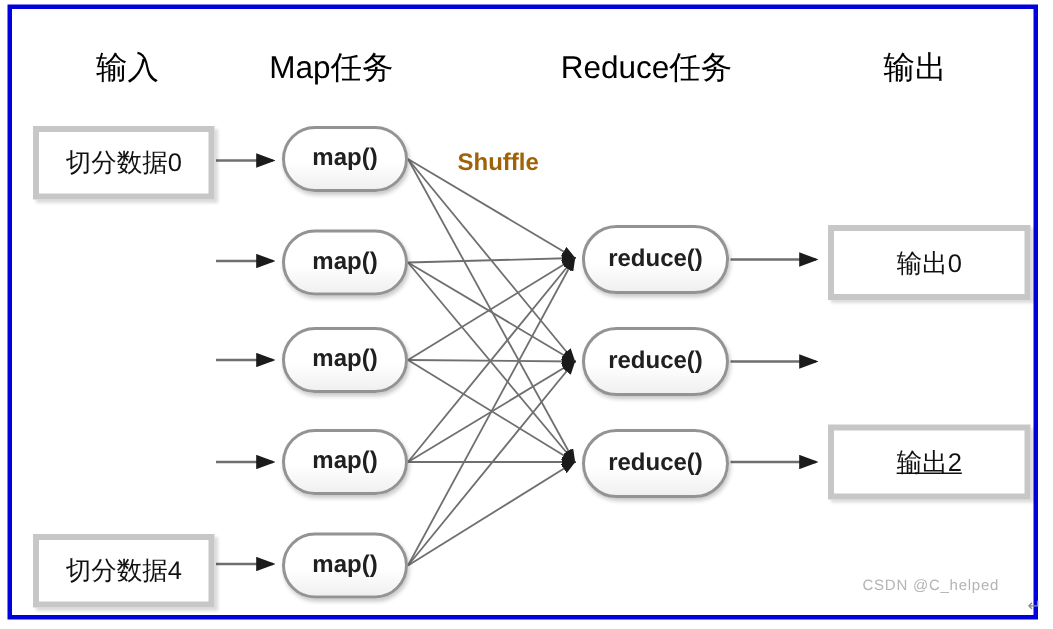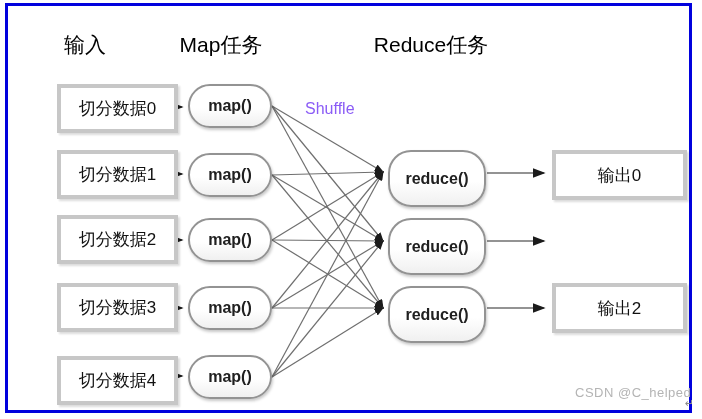--- a/index.html
+++ b/index.html
@@ -29,61 +29,62 @@
   .hdr.c3{left:356px;top:31px;width:150px;}
   .hdr.c4{left:560px;top:31px;width:100px;}
   .wires{position:absolute;left:0;top:0;width:702px;height:419px;z-index:2;}
   .box{
     position:absolute;box-sizing:border-box;z-index:3;
     border:4px solid var(--box-border);background:#ffffff;
     box-shadow:2px 2px 2px rgba(0,0,0,0.14);
     display:flex;align-items:center;justify-content:center;
     font-size:17px;color:var(--text);white-space:nowrap;
   }
-  .in-box{left:22px;width:121px;height:49px;margin-left:35px;}
+  .in-box{left:22px;width:121px;height:49px;}
   .in-box.r0{top:84px;}  .in-box.r1{top:150px;} .in-box.r2{top:215px;}
   .in-box.r3{top:283px;} .in-box.r4{top:356px;}
   .out-box{left:552px;width:135px;height:50px;}
-  .out-box.r0{top:150px;} .out-box.r1{top:216px;} .out-box.r2{top:283px;}
+  .out-box.r0{top:150px;} .out-box.r1{top:216px;} .out-box.r2{top:283px;text-decoration:underline;}
   .pill{
     position:absolute;box-sizing:border-box;z-index:3;
     border:2px solid var(--pill-border);border-radius:23px;
     background:linear-gradient(#ffffff 55%,#f0f0f0);
     box-shadow:1px 2px 3px rgba(0,0,0,0.22);
     display:flex;align-items:center;justify-content:center;
     font-size:16px;font-weight:700;color:#202020;white-space:nowrap;
   }
   .map-pill{left:188px;width:84px;height:44px;}
   .map-pill.r0{top:84px;}  .map-pill.r1{top:153px;} .map-pill.r2{top:218px;}
   .map-pill.r3{top:286px;} .map-pill.r4{top:355px;}
-  .red-pill{left:388px;width:98px;height:57px;}
+  .red-pill{left:388px;width:98px;height:46px;}
   .red-pill.r0{top:150px;} .red-pill.r1{top:218px;} .red-pill.r2{top:286px;}
   .shuffle-label{
     position:absolute;left:305px;top:100px;z-index:4;
-    font-size:16px;font-weight:400;color:#8b5cf6;
+    font-size:16px;font-weight:700;color:#a16207;
   }
   .watermark{
     position:absolute;left:575px;top:385px;z-index:4;
-    font-size:13px;color:var(--watermark);letter-spacing:0.5px;white-space:nowrap;
+    font-size:10px;color:var(--watermark);letter-spacing:0.5px;white-space:nowrap;
   }
   .return-mark{
     position:absolute;left:685px;top:397px;z-index:4;
     font-size:11px;color:#8a8a8a;
   }
 </style>
 </head>
 <body>
 
 <div class="canvas">
 
   <div class="frame"></div>
 
   <div class="hdr c1">输入</div>
   <div class="hdr c3">Reduce任务</div>
   <div class="hdr c2">Map任务</div>
+  <div class="hdr c4">输出</div>
 
   <svg class="wires" viewBox="0 0 702 419">
     <defs>
       <marker id="arw" viewBox="0 0 8 6" markerWidth="8" markerHeight="6" refX="7" refY="3" orient="auto">
         <path d="M0,0 L8,3 L0,6 Z" fill="#1b1b1b"></path>
       </marker>
     </defs>
     <g stroke="#6f6f6f" stroke-width="1.6">
       <line x1="144" y1="107" x2="182" y2="107" marker-end="url(#arw)"></line>
       <line x1="144" y1="174" x2="182" y2="174" marker-end="url(#arw)"></line>
@@ -109,23 +110,20 @@
       <line x1="272" y1="377" x2="383" y2="308" marker-end="url(#arw)"></line>
     </g>
     <g stroke="#6f6f6f" stroke-width="1.6">
       <line x1="487" y1="173" x2="544" y2="173" marker-end="url(#arw)"></line>
       <line x1="487" y1="241" x2="544" y2="241" marker-end="url(#arw)"></line>
       <line x1="487" y1="308" x2="544" y2="308" marker-end="url(#arw)"></line>
     </g>
   </svg>
 
   <div class="box in-box r0">切分数据0</div>
-  <div class="box in-box r1">切分数据1</div>
-  <div class="box in-box r2">切分数据2</div>
-  <div class="box in-box r3">切分数据3</div>
   <div class="box in-box r4">切分数据4</div>
 
   <div class="pill map-pill r0">map()</div>
   <div class="pill map-pill r1">map()</div>
   <div class="pill map-pill r2">map()</div>
   <div class="pill map-pill r3">map()</div>
   <div class="pill map-pill r4">map()</div>
 
   <div class="pill red-pill r0">reduce()</div>
   <div class="pill red-pill r1">reduce()</div>

